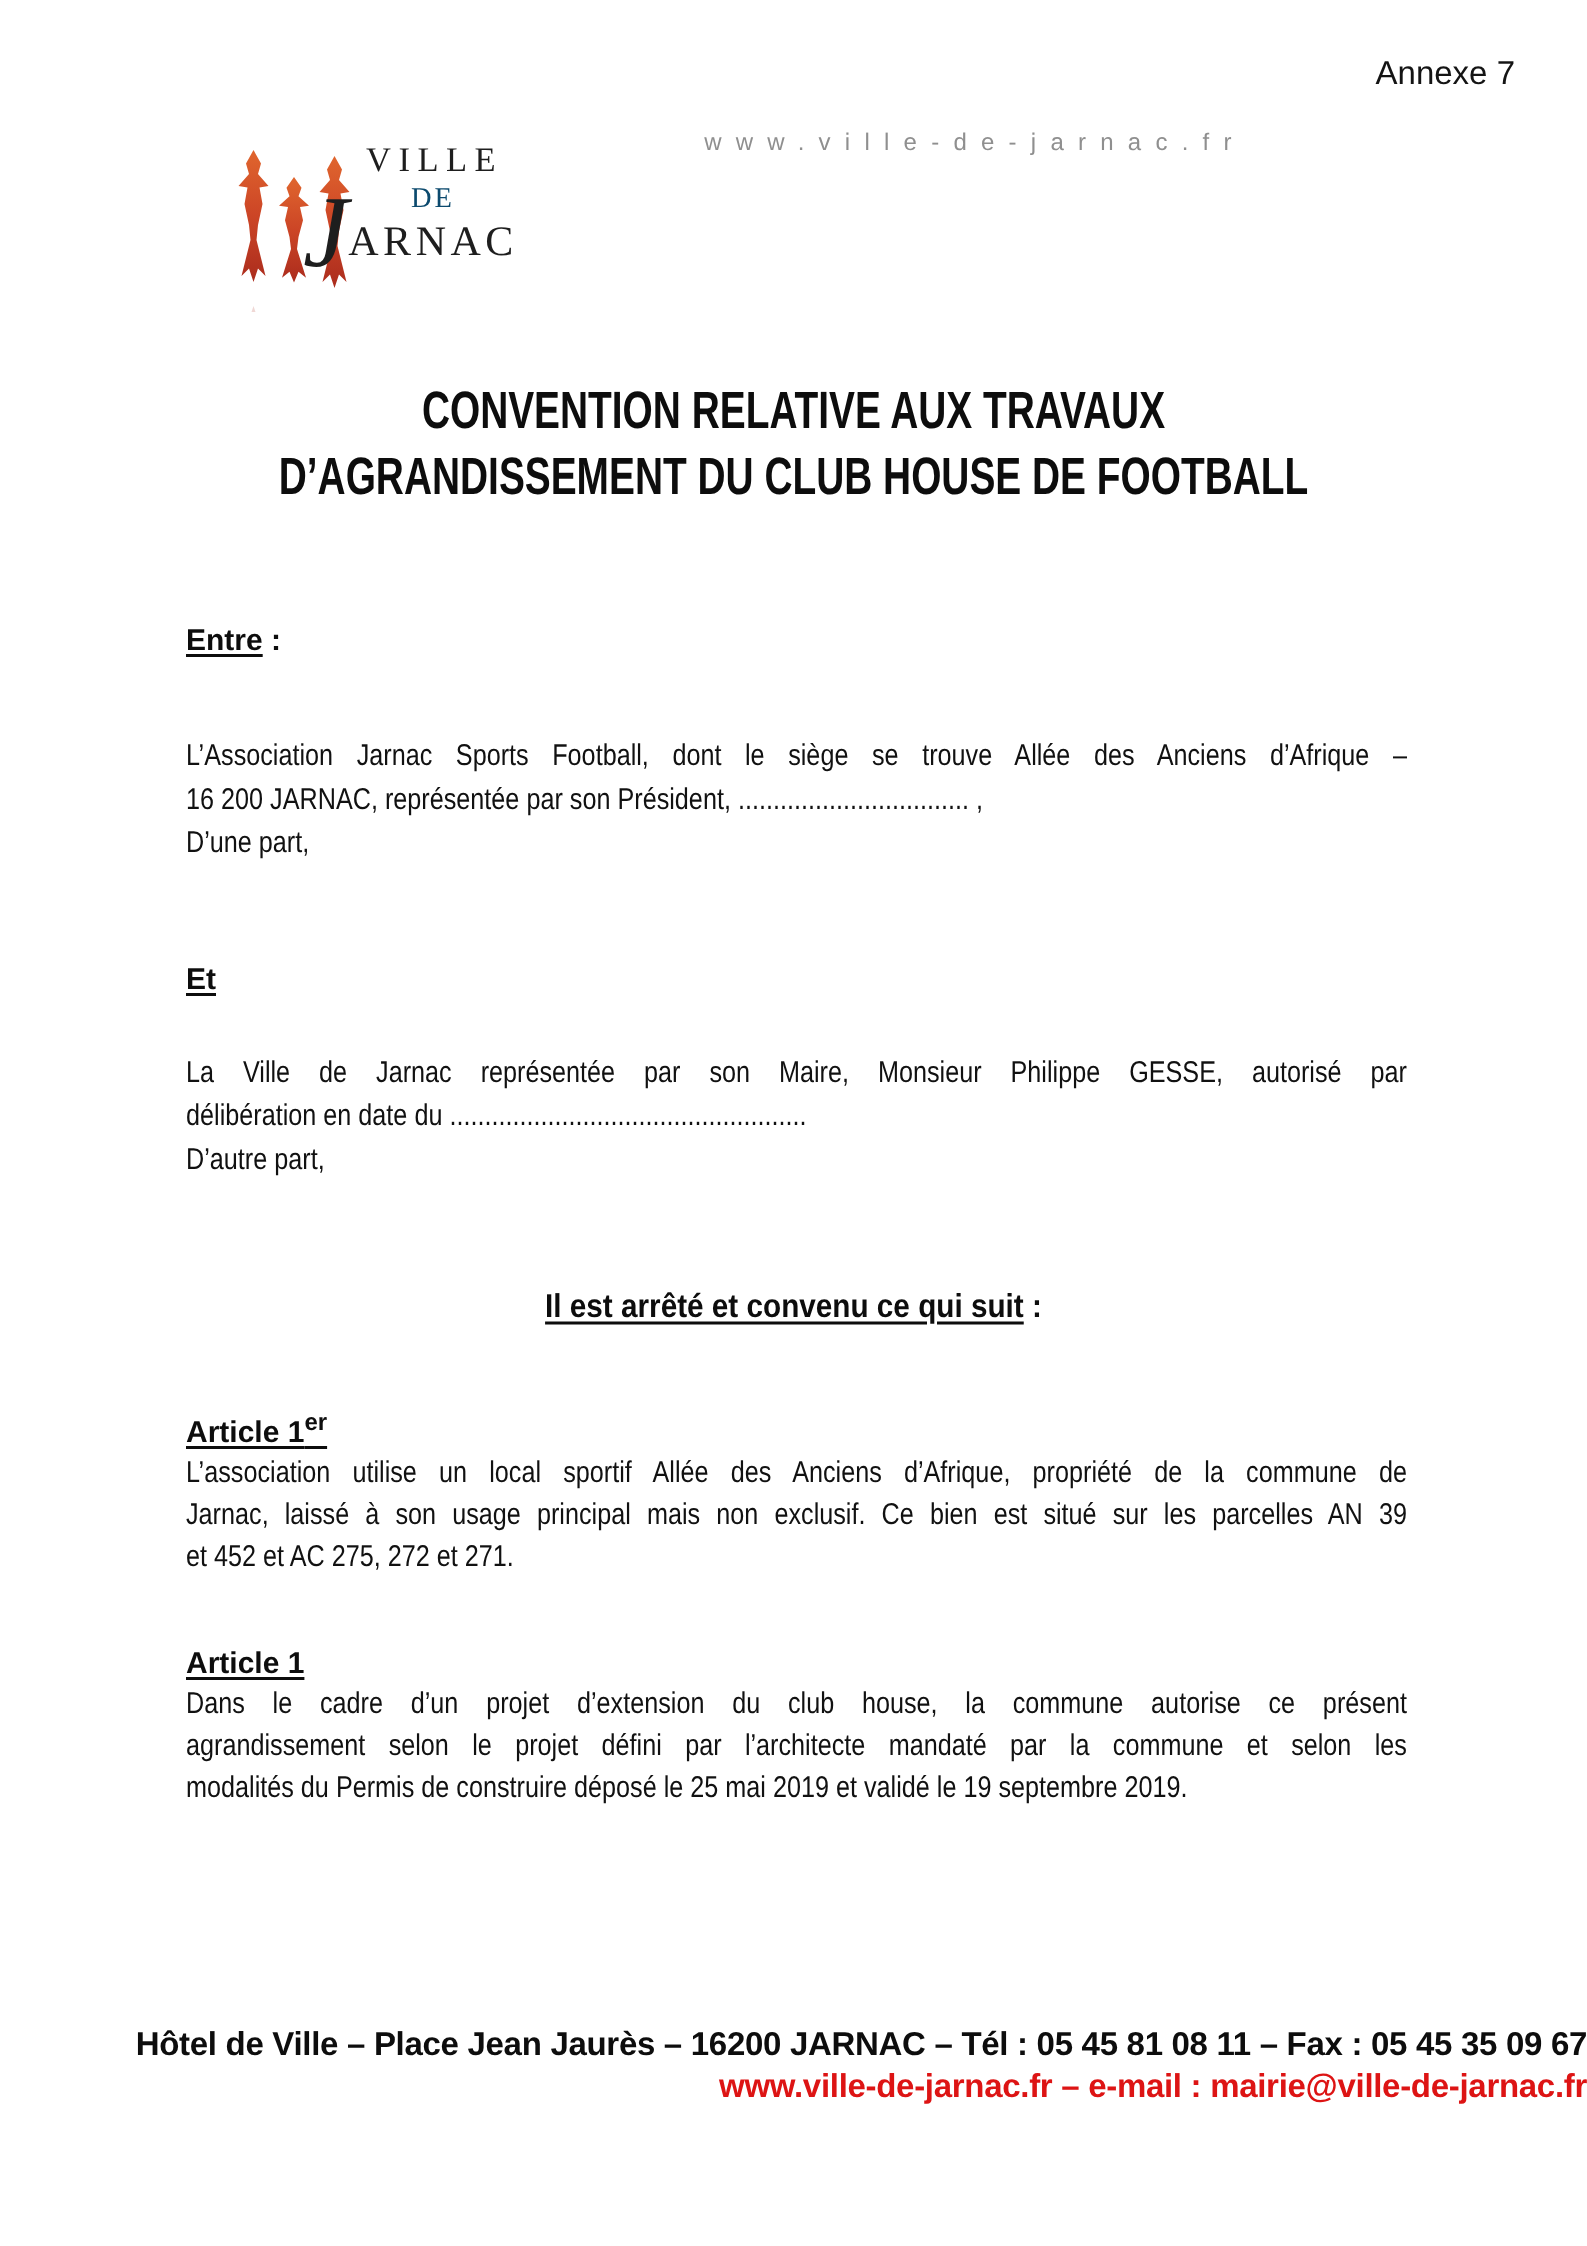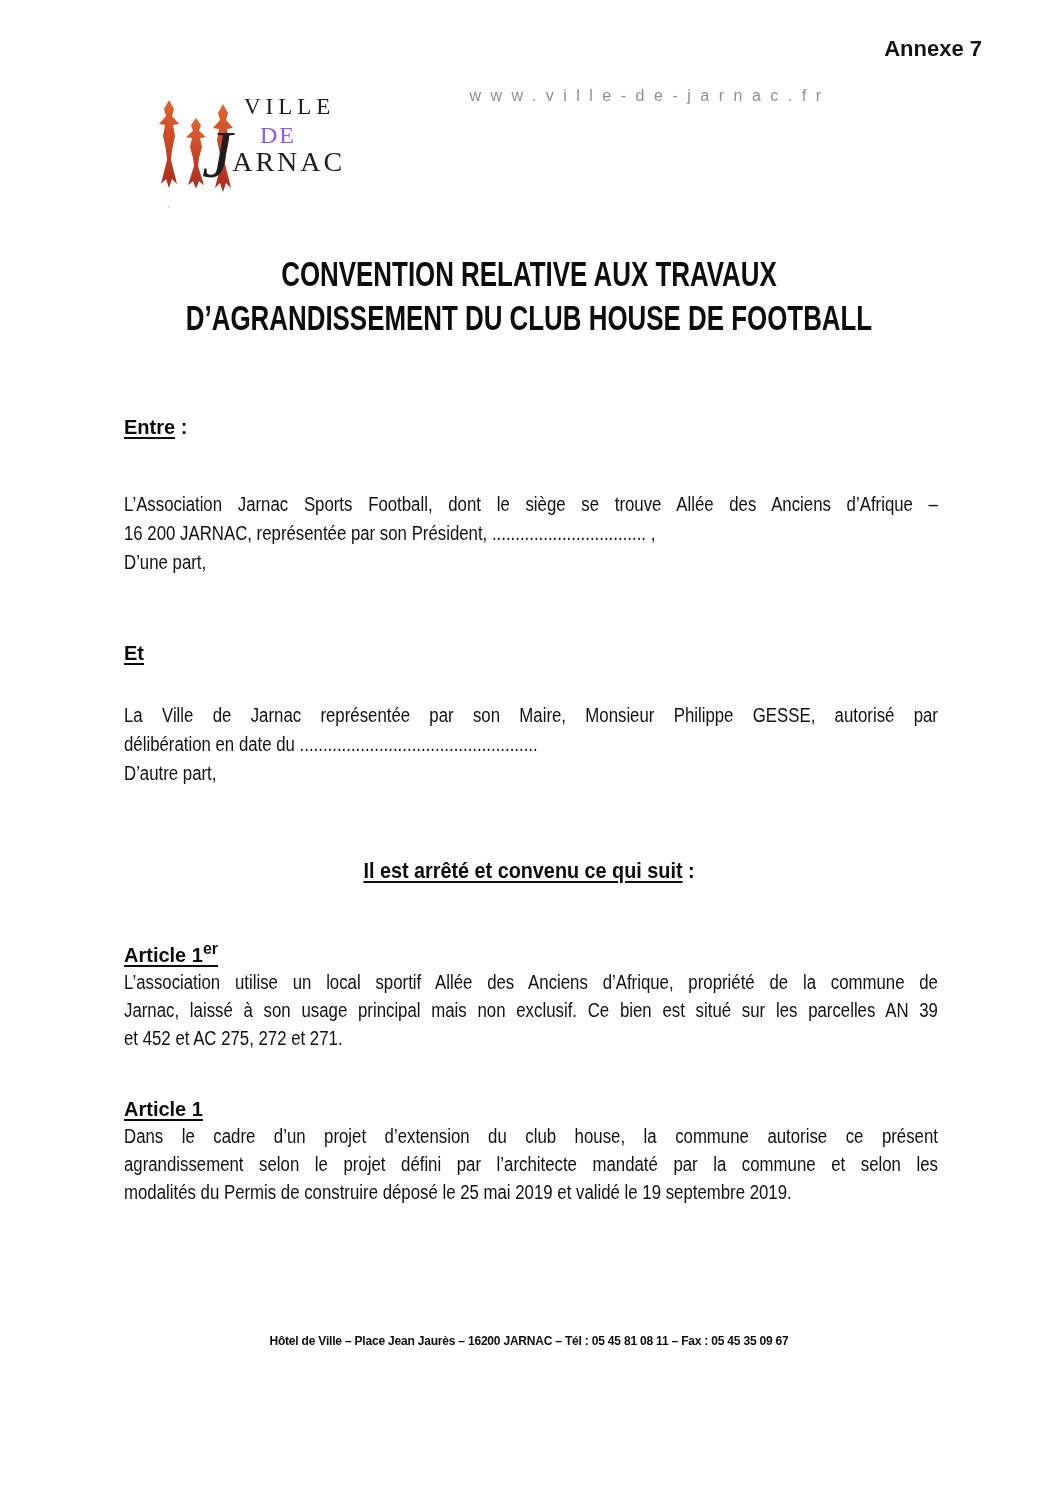--- a/index.html
+++ b/index.html
@@ -2,28 +2,28 @@
 <html lang="fr" style="--footer_red: #dd1414; --tagline_brown: #6e4a1e; --url_gray: #8f8f8f; --fish_orange: #e0662e; --fish_red: #ab2c1d;"><head>
 <meta charset="utf-8">
 <style>
   html,body { margin:0; padding:0; background:#ffffff; }
   .page {
     position:relative; width:1058px; height:1497px; background:#fff;
     font-family:"Liberation Sans", sans-serif; color:#141414; overflow:hidden;
   }
 
   
-  .annexe { position:absolute; top:36px; right:76px; font-size:22px; font-weight:700; letter-spacing:0; }
+  .annexe { position:absolute; top:36px; right:48px; font-size:22px; font-weight:400; letter-spacing:0; }
 
   .logo { position:absolute; left:158px; top:62px; width:260px; height:120px;margin-top:28px; }
   .fish-svg { position:absolute; left:0; top:2px; }
   .logo-ville { position:absolute; left:86px; top:4px; font-family:"Liberation Serif", serif;
                 font-size:23px; letter-spacing:5px; color:#1e1e1e; }
-  .logo-de    { position:absolute; left:102px; top:32px; font-family:"Liberation Serif", serif;
-                font-size:24px; letter-spacing:2px; color:#8b5cf6; }
+  .logo-de    { position:absolute; left:116px; top:32px; font-family:"Liberation Serif", serif;
+                font-size:19px; letter-spacing:2px; color:#0c4a6e; }
   .logo-jarnac{ position:absolute; left:44px; top:36px; display:flex; color:#1e1e1e;
                 font-family:"Liberation Serif", serif; }
   .logo-j     { font-size:68px; line-height:56px; font-style:italic; font-weight:500; }
   .logo-arnac { font-size:28px; letter-spacing:3px; margin:20px 0 0 0; }
 
   .slogan { position:absolute; left:420px; top:74px; width:460px; text-align:center; }
   .tagline { font-family:"Liberation Serif", serif; font-style:italic; font-weight:700;
              font-size:37px; color:var(--tagline_brown); }
   .site { margin-top:13px; font-size:16px; font-weight:500; letter-spacing:9.5px;
           color:var(--url_gray); white-space:nowrap; }
@@ -52,22 +52,22 @@
   .p1 { top:490px; }
   .p2 { top:701px; }
   .a1 { top:968px; }
   .a2 { top:1122px; }
   .et-top   { top:626px;margin-top:16px; }
   .entre-top{ top:416px; }
   .a1h-top  { top:940px; }
   .a2h-top  { top:1098px; }
 
   
-  .footer-line { position:absolute; left:0; width:100%; text-align:center; font-weight:700;
-                 font-size:12px; letter-spacing:-0.2px; }
+  .footer-line { position:absolute; left:0; width:100%; text-align:right; font-weight:700;
+                 font-size:22px; letter-spacing:-0.2px;margin-top:16px; }
   .f1 { top:1334px; color:#0d0d0d; }
   .f2 { top:1362px; color:var(--footer_red); }
 </style>
 </head>
 <body>
 
 <div class="page">
 
   <div class="annexe">Annexe 7</div>
 
@@ -145,14 +145,15 @@
   <div class="h-inline a2h-top">
     <span class="u">Article 1</span>
   </div>
   <div class="para p-article a2">
     <div class="jl">Dans le cadre d’un projet d’extension du club house, la commune autorise ce présent</div>
     <div class="jl">agrandissement selon le projet défini par l’architecte mandaté par la commune et selon les</div>
     <div>modalités du Permis de construire déposé le 25 mai 2019 et validé le 19 septembre 2019.</div>
   </div>
 
   <div class="footer-line f1">Hôtel de Ville – Place Jean Jaurès – 16200 JARNAC – Tél : 05 45 81 08 11 – Fax : 05 45 35 09 67</div>
+  <div class="footer-line f2">www.ville-de-jarnac.fr – e-mail : mairie@ville-de-jarnac.fr</div>
 
 </div>
 
 </body></html>

